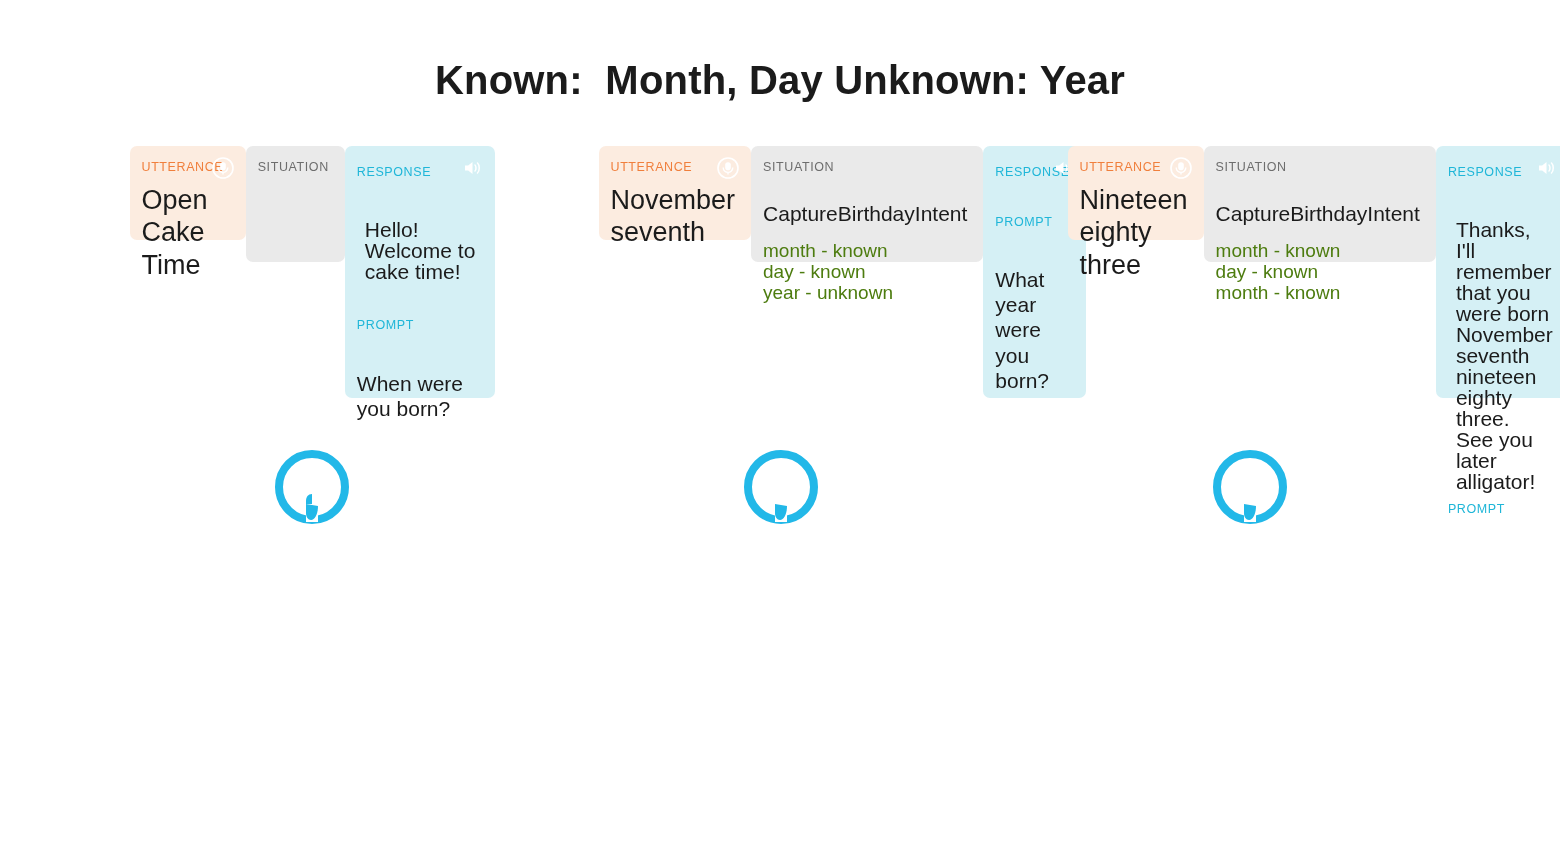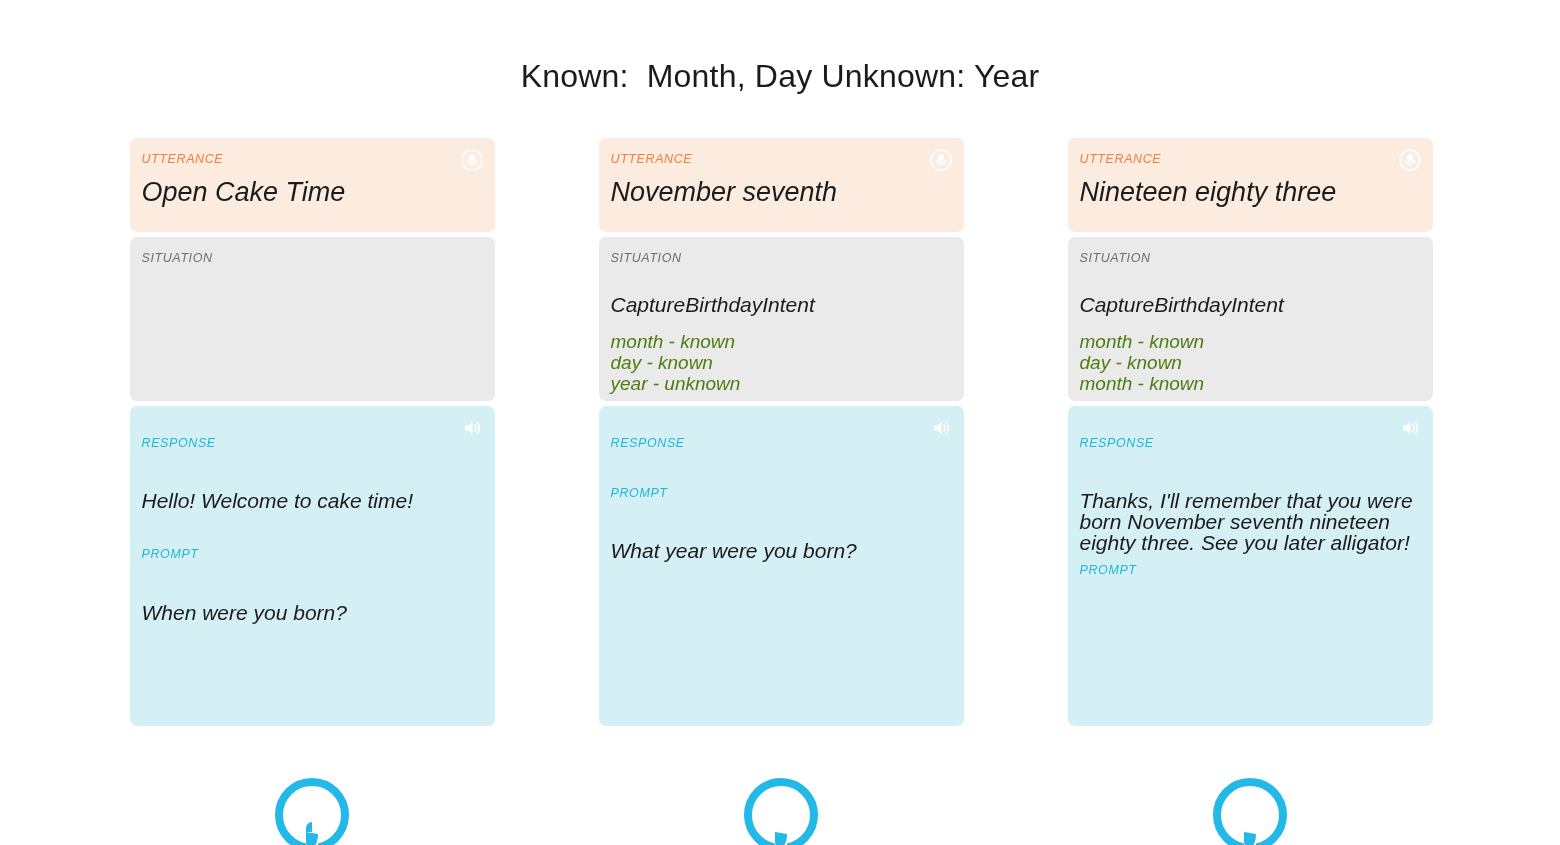--- a/index.html
+++ b/index.html
@@ -10,40 +10,39 @@
   body {
     width: 1560px;
     height: 845px;
     font-family: "Liberation Sans", sans-serif;
     color: #1a1a1a;
     overflow: hidden;
     position: relative;
   }
   .page-title {
     text-align: center;
-    font-size: 32px;
-    font-weight: 400;
+    font-size: 40px;
+    font-weight: 700;
     color: #1b1b1b;
     letter-spacing: 0.2px;
     margin: 0;
     padding-top: 58px;
     white-space: pre;
   }
   .columns {
     display: flex;
     justify-content: center;
     gap: 104px;
     margin-top: 43px;
     padding-left: 2px;
   }
   .column {
     width: 365px;
     display: flex;
-    flex-direction: column;
-    font-style: italic;
+    flex-direction: row;
   }
   .card {
     position: relative;
     border-radius: 7px;
     box-sizing: border-box;
   }
   .card-label {
     font-size: 12.5px;
     letter-spacing: 0.6px;
     font-weight: 400;
@@ -59,50 +58,51 @@
   .card-utterance .card-label { color: #f07f3c; }
   .card-utterance .card-text {
     font-size: 27px;
     color: #1b1b1b;
     margin-top: 10px;
     line-height: 1.2;
   }
   
   .card-situation {
     background: #eaeaea;
-    height: 164px;
+    height: 116px;
     padding: 14px 16px 0 12px;
     margin-bottom: 5px;
   }
   .card-situation .card-label { color: #6d6d6d; }
   .card-situation .card-text {
     font-size: 21px;
     color: #1b1b1b;
     margin-top: 27px;
     line-height: 1.2;
   }
   .slots {
     margin-top: 14px;
     font-size: 19px;
     line-height: 1.0;
     color: #4d7c0f;
   }
   .slots div { padding: 1px 0; }
   
   .card-response {
     background: #d5f0f5;
-    height: 320px;
-    padding: 30px 16px 0 12px;
+    height: 252px;
+    padding: 19px 16px 0 12px;
   }
   .card-response .card-label { color: #1fb6d8; }
   .card-response .response-text {
     font-size: 21px;
     color: #1b1b1b;
     margin-top: 40px;
     line-height: 1.0;
+    margin-left: 8px;
   }
   .prompt-label {
     font-size: 12.5px;
     letter-spacing: 0.6px;
     color: #1fb6d8;
     text-transform: uppercase;
   }
   .prompt-text {
     font-size: 21px;
     color: #1b1b1b;

